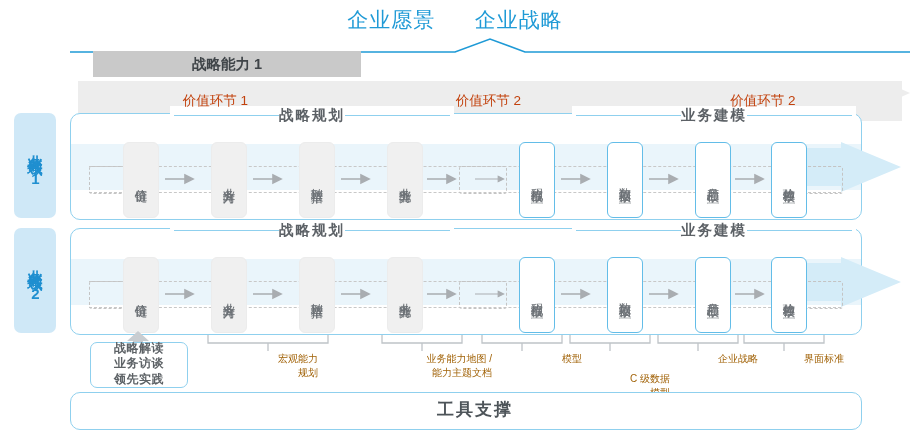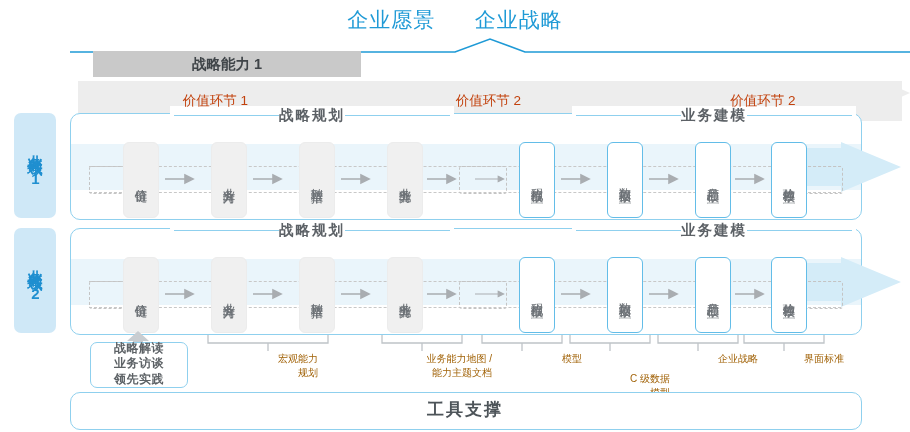--- a/index.html
+++ b/index.html
@@ -91,21 +91,21 @@
   .arrow{position:absolute;height:12px;width:30px;}
 
   
   .bigarrow{position:absolute;}
 
   
   #tool-box{
     left:70px;top:392px;width:790px;height:36px;border:1.4px solid #8fd0ee;border-radius:10px;background:#fff;
   }
   #tool-title{
-    left:70px;top:398px;width:790px;text-align:center;
+    left:80px;top:398px;width:790px;text-align:center;
     font-size:17px;font-weight:bold;color:#4d5459;letter-spacing:2px;
   }
 
   
   .brace{position:absolute;}
   .blabel{
     position:absolute;text-align:right;font-size:10px;color:#a16207;line-height:1.35;
   }
   #highlight-note{
     position:absolute;left:90px;top:342px;width:96px;height:44px;

